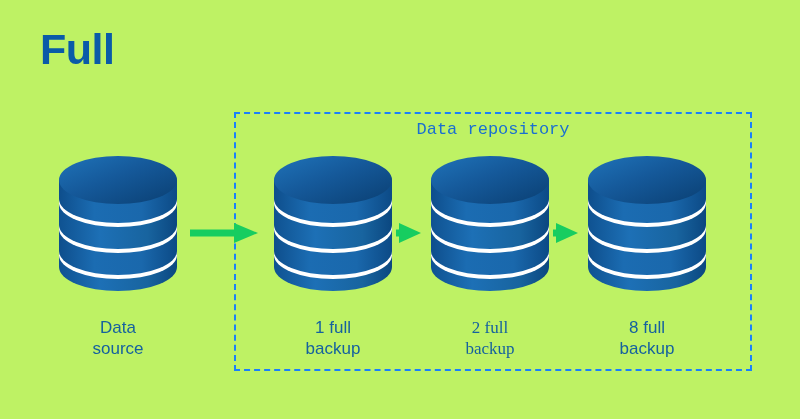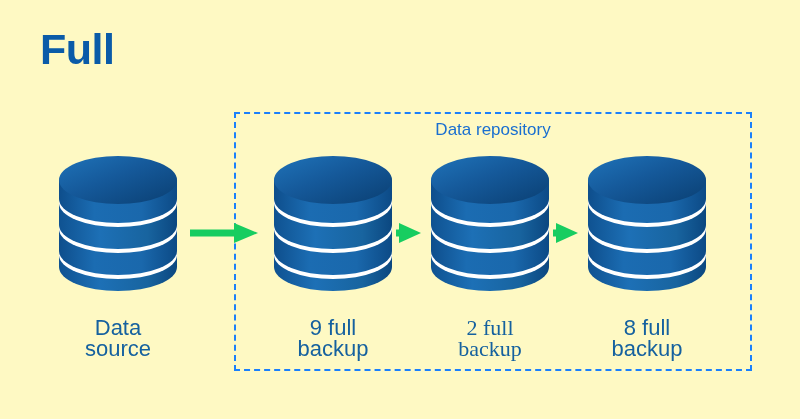--- a/index.html
+++ b/index.html
@@ -7,21 +7,21 @@
     padding: 0;
     background: #ffffff;
   }
   body {
     font-family: "Liberation Sans", sans-serif;
   }
   #stage {
     position: relative;
     width: 800px;
     height: 419px;
-    background: #fef9c3;
+    background: #bef264;
     overflow: hidden;
   }
 
   
   #page-title {
     position: absolute;
     left: 40px;
     top: 28px;
     font-size: 43px;
     font-weight: bold;
@@ -44,36 +44,37 @@
   }
   #repo-label {
     position: absolute;
     left: 234px;
     top: 120px;
     width: 518px;
     text-align: center;
     font-size: 17px;
     color: #1a6fd0;
     white-space: pre;
+    font-family: Liberation Mono, monospace;
   }
 
   
   .cyl {
     position: absolute;
     width: 118px;
     height: 145px;
   }
   .cyl svg { display: block; width: 118px; height: 145px; }
 
   
   .caption {
     position: absolute;
     width: 170px;
     text-align: center;
-    font-size: 22px;
+    font-size: 17px;
     line-height: 21px;
     color: #15619f;
     white-space: pre-line;
   }
 
   
   .arrow-long {
     position: absolute;
     width: 70px;
     height: 22px;
@@ -193,20 +194,20 @@
 
   <div class="arrow-short" style="left:553px; top:222px;">
     <svg width="26" height="22" viewBox="0 0 26 22">
       <rect x="0" y="7.5" width="8" height="7" fill="#17cd60"></rect>
       <path d="M3,1 L25,11 L3,21 Z" fill="#17cd60"></path>
     </svg>
   </div>
 
   <div class="caption" style="left:33px; top:317px;">Data
 source</div>
-  <div class="caption" style="left:248px; top:317px;">9 full
+  <div class="caption" style="left:248px; top:317px;">1 full
 backup</div>
   <div class="caption" style="left:405px; top:317px;font-family:Liberation Serif, serif;">2 full
 backup</div>
   <div class="caption" style="left:562px; top:317px;">8 full
 backup</div>
 
 </div>
 
 </body></html>

